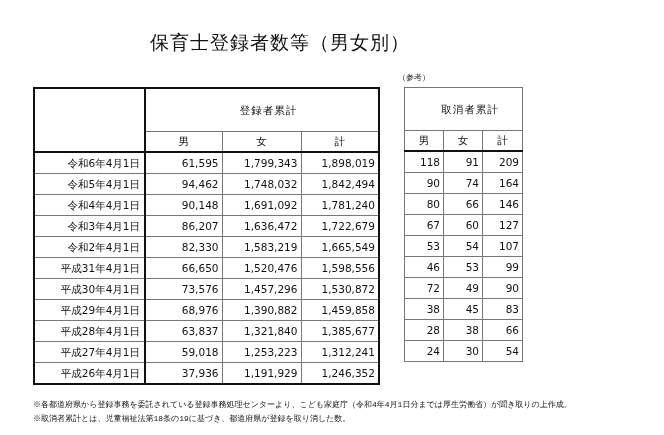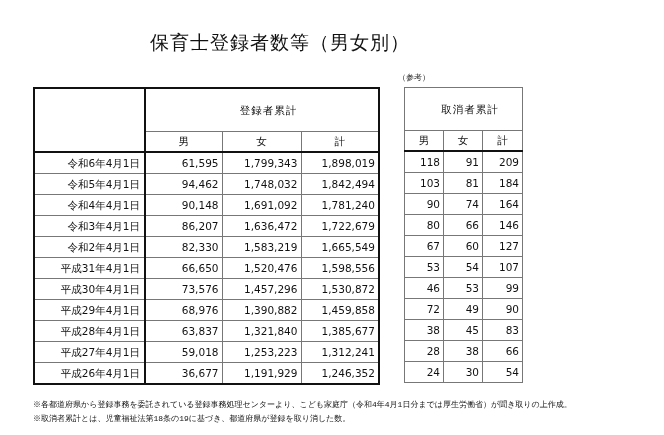--- a/index.html
+++ b/index.html
@@ -115,21 +115,21 @@
     <td class="num">1,385,677</td>
   </tr>
   <tr class="data">
     <td class="date-cell">平成27年4月1日</td>
     <td class="num">59,018</td>
     <td class="num">1,253,223</td>
     <td class="num">1,312,241</td>
   </tr>
   <tr class="data">
     <td class="date-cell">平成26年4月1日</td>
-    <td class="num">36,677</td>
+    <td class="num">37,936</td>
     <td class="num">1,191,929</td>
     <td class="num">1,246,352</td>
   </tr>
 </tbody>
   </table>
 
 <table class="ref-table">
   <colgroup>
     <col style="width:39px">
       <col style="width:39px">
@@ -143,25 +143,20 @@
     <td>男</td>
     <td>女</td>
     <td>計</td>
   </tr>
   <tr class="data">
     <td class="num">118</td>
     <td class="num">91</td>
     <td class="num">209</td>
   </tr>
   <tr class="data">
-    <td class="num">103</td>
-    <td class="num">81</td>
-    <td class="num">184</td>
-  </tr>
-  <tr class="data">
     <td class="num">90</td>
     <td class="num">74</td>
     <td class="num">164</td>
   </tr>
   <tr class="data">
     <td class="num">80</td>
     <td class="num">66</td>
     <td class="num">146</td>
   </tr>
   <tr class="data">

